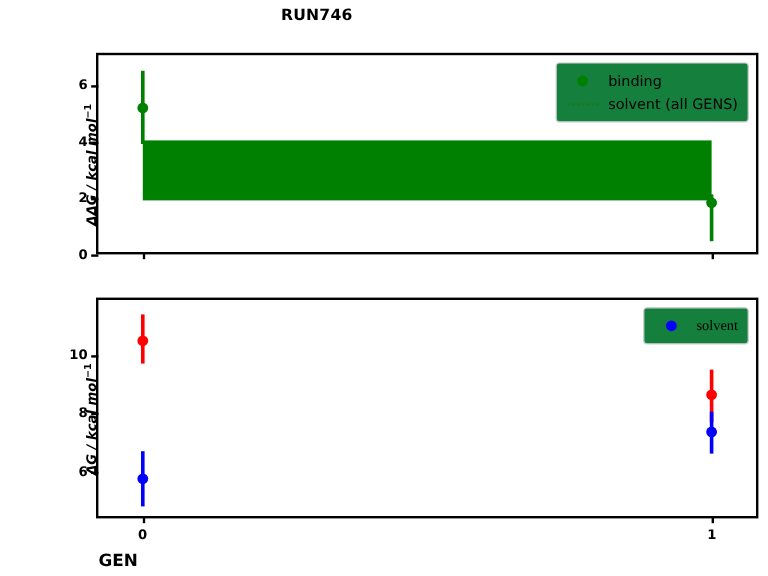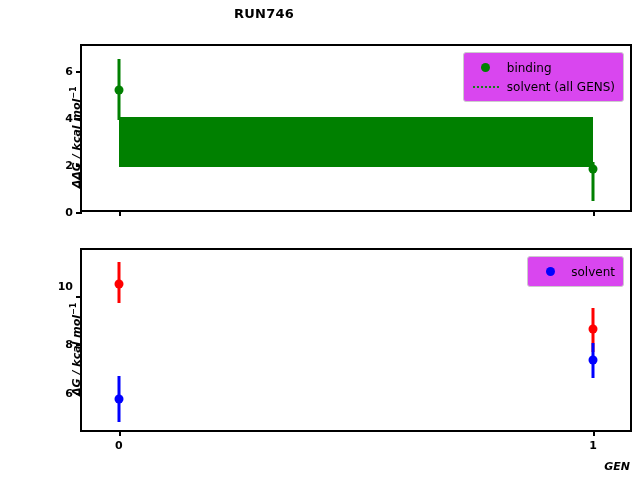--- a/index.html
+++ b/index.html
@@ -34,38 +34,38 @@
 
   
   .ylabel{
     position:absolute;font-size:11px;font-weight:bold;color:#000;
     transform-origin:50% 50%;transform:rotate(-90deg);white-space:nowrap;
   }
   #ylabel-top{left:-6px;top:84px;width:140px;margin-left:-70px;text-align:center;}
   #ylabel-bottom{left:-6px;top:92px;width:150px;margin-left:-75px;text-align:center;}
   .xlabel{
     position:absolute;left:0;width:100%;top:100%;margin-top:30px;
-    text-align:right;font-size:11px;font-weight:bold;color:#000;font-style:italic;
+    text-align:left;font-size:14px;font-weight:bold;color:#000;
   }
   .sup{font-size:8px;vertical-align:super;}
   .ital{font-style:italic;}
 
   
   .errbar{position:absolute;width:3px;transform:translateX(-50%);}
   .point{position:absolute;width:9px;height:9px;border-radius:50%;
          transform:translate(-50%,-50%);}
   .band{position:absolute;}
 
   
   .legend{
-    position:absolute;background:#d946ef;border:1px solid #ccc;border-radius:3px;
+    position:absolute;background:#15803d;border:1px solid #ccc;border-radius:3px;
     padding:5px 8px 5px 7px;box-sizing:border-box;
   }
   #legend-top{right:6px;top:6px;}
-  #legend-bottom{right:6px;top:6px;}
+  #legend-bottom{right:6px;top:6px;font-family:Liberation Serif, serif;}
   .legend-row{display:flex;align-items:center;height:19px;}
   .legend-key{width:30px;display:flex;align-items:center;justify-content:center;flex:0 0 30px;}
   .legend-dot{width:9px;height:9px;border-radius:50%;display:block;}
   .legend-dash{width:26px;height:0;border-top:2px dotted #1a7a1a;display:block;}
   .legend-text{font-size:12px;color:#000;white-space:nowrap;padding-left:6px;}
 </style>
 </head>
 <body>
 
 <div class="figure">
@@ -117,21 +117,21 @@
 
   <div class="axes" id="axes-bottom">
 
     <div class="ylabel" id="ylabel-bottom"><span class="ital">ΔG / kcal mol</span><span class="sup">−1</span></div>
 
     <div class="ytick" style="top:142.8px;"></div>
     <div class="yticklabel" style="top:142.8px;">6</div>
     <div class="ytick" style="top:94.4px;"></div>
     <div class="yticklabel" style="top:94.4px;">8</div>
     <div class="ytick" style="top:46.0px;"></div>
-    <div class="yticklabel" style="top:36px;">10</div>
+    <div class="yticklabel" style="top:46.0px;">10</div>
 
     <div class="xtick" style="left:36.8px;"></div>
     <div class="xticklabel" style="left:36.8px;">0</div>
     <div class="xtick" style="left:511.2px;"></div>
     <div class="xticklabel" style="left:511.2px;">1</div>
 
     <div class="xlabel">GEN</div>
 
     <div class="plotclip">
 

